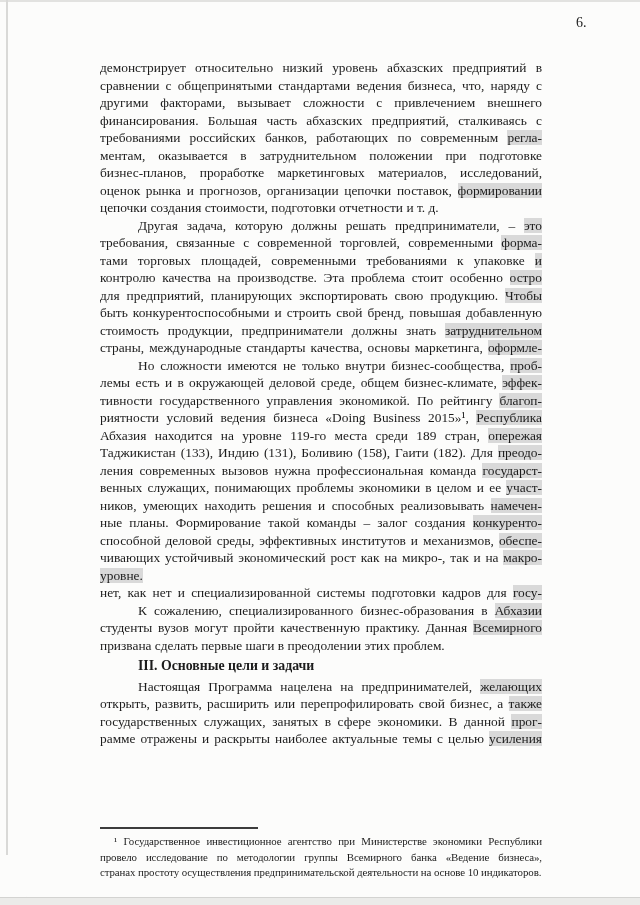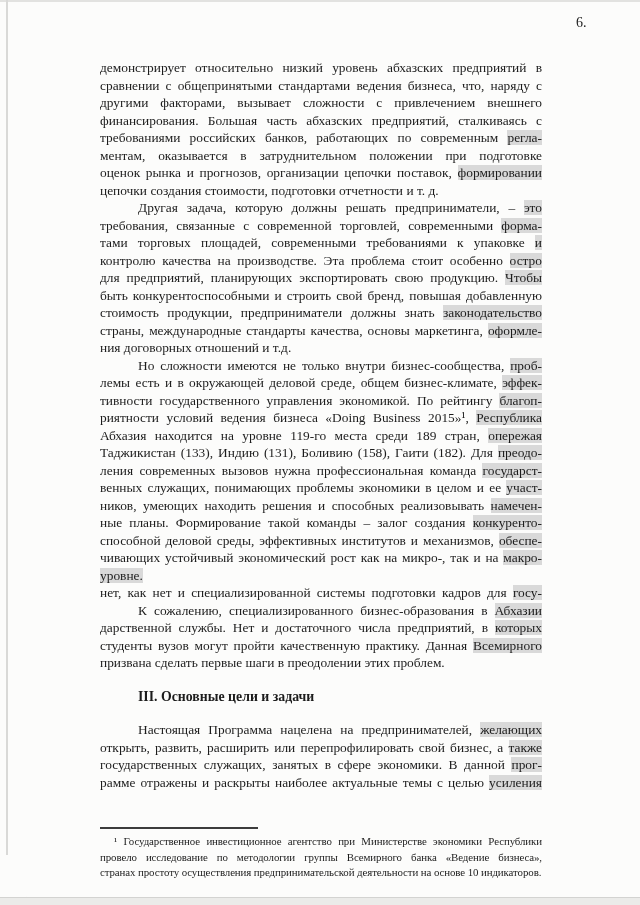--- a/index.html
+++ b/index.html
@@ -17,21 +17,21 @@
   .corner-curve{position:absolute;left:-16px;bottom:3px;width:46px;height:20px;border:1px solid transparent;border-bottom-color:#d4d4d2;border-radius:50%;}
   .page-number{position:absolute;top:15px;left:576px;font-size:14px;line-height:16px;}
   .body{position:absolute;left:100px;top:59px;width:442px;}
   .line{
     height:17.5px;line-height:17.5px;font-size:13.4px;
     text-align:justify;text-align-last:justify;
     overflow:hidden;white-space:normal;
   }
   .line.natural{text-align:right;text-align-last:left;}
   .line.indent{text-indent:38px;}
-  .heading{height:17.5px;line-height:17.5px;margin:16px 0;font-weight:bold;font-size:13.8px;text-indent:38px;}
+  .heading{height:17.5px;line-height:17.5px;margin:3px 0;font-weight:bold;font-size:13.8px;text-indent:38px;}
   .hl{background:var(--hl,#d9d9d9);}
   .footnote-sep{position:absolute;left:100px;top:827px;width:158px;height:0;border-top:2px solid #3c3c3c;}
   .footnote{position:absolute;left:100px;top:834px;width:442px;}
   .fn-line{
     height:15.6px;line-height:15.6px;font-size:10.9px;letter-spacing:-0.1px;
     text-align:justify;text-align-last:justify;overflow:hidden;
   }
   .fn-line.natural{text-align:right;text-align-last:left;}
   .fn-line.indent{text-indent:14px;}
 </style>
@@ -44,53 +44,52 @@
   <div class="page-number">6.</div>
 
   <div class="body">
       <div class="para">
         <div class="line">демонстрирует относительно низкий уровень абхазских предприятий в</div>
         <div class="line">сравнении с общепринятыми стандартами ведения бизнеса, что, наряду с</div>
         <div class="line">другими факторами, вызывает сложности с привлечением внешнего</div>
         <div class="line">финансирования. Большая часть абхазских предприятий, сталкиваясь с</div>
         <div class="line">требованиями российских банков, работающих по современным <span class="hl">регла-</span></div>
         <div class="line">ментам, оказывается в затруднительном положении при подготовке</div>
+        <div class="line">бизнес-планов, проработке маркетинговых материалов, исследований,</div>
         <div class="line">оценок рынка и прогнозов, организации цепочки поставок, <span class="hl">формировании</span></div>
         <div class="line natural">цепочки создания стоимости, подготовки отчетности и т. д.</div>
       </div>
       <div class="para">
         <div class="line indent">Другая задача, которую должны решать предприниматели, – <span class="hl">это</span></div>
         <div class="line">требования, связанные с современной торговлей, современными <span class="hl">форма-</span></div>
         <div class="line">тами торговых площадей, современными требованиями к упаковке <span class="hl">и</span></div>
         <div class="line">контролю качества на производстве. Эта проблема стоит особенно <span class="hl">остро</span></div>
         <div class="line">для предприятий, планирующих экспортировать свою продукцию. <span class="hl">Чтобы</span></div>
         <div class="line">быть конкурентоспособными и строить свой бренд, повышая добавленную</div>
-        <div class="line">стоимость продукции, предприниматели должны знать <span class="hl">законодательство</span></div>
+        <div class="line">стоимость продукции, предприниматели должны знать <span class="hl">затруднительном</span></div>
         <div class="line">страны, международные стандарты качества, основы маркетинга, <span class="hl">оформле-</span></div>
-        <div class="line natural">ния договорных отношений и т.д.</div>
       </div>
       <div class="para">
         <div class="line indent">Но сложности имеются не только внутри бизнес-сообщества, <span class="hl">проб-</span></div>
         <div class="line">лемы есть и в окружающей деловой среде, общем бизнес-климате, <span class="hl">эффек-</span></div>
         <div class="line">тивности государственного управления экономикой. По рейтингу <span class="hl">благоп-</span></div>
         <div class="line">риятности условий ведения бизнеса «Doing Business 2015»¹, <span class="hl">Республика</span></div>
         <div class="line">Абхазия находится на уровне 119-го места среди 189 стран, <span class="hl">опережая</span></div>
         <div class="line">Таджикистан (133), Индию (131), Боливию (158), Гаити (182). Для <span class="hl">преодо-</span></div>
         <div class="line">ления современных вызовов нужна профессиональная команда <span class="hl">государст-</span></div>
         <div class="line">венных служащих, понимающих проблемы экономики в целом и ее <span class="hl">участ-</span></div>
         <div class="line">ников, умеющих находить решения и способных реализовывать <span class="hl">намечен-</span></div>
         <div class="line">ные планы. Формирование такой команды – залог создания <span class="hl">конкуренто-</span></div>
         <div class="line">способной деловой среды, эффективных институтов и механизмов, <span class="hl">обеспе-</span></div>
         <div class="line">чивающих устойчивый экономический рост как на микро-, так и на <span class="hl">макро-</span></div>
         <div class="line natural"><span class="hl">уровне.</span></div>
       </div>
       <div class="para">
         <div class="line">нет, как нет и специализированной системы подготовки кадров для <span class="hl">госу-</span></div>
         <div class="line indent">К сожалению, специализированного бизнес-образования в <span class="hl">Абхазии</span></div>
-        <div class="line">дарственной службы. Нет и достаточного числа предприятий, в <span class="hl">которых</span></div>
         <div class="line">студенты вузов могут пройти качественную практику. Данная <span class="hl">Всемирного</span></div>
         <div class="line natural">призвана сделать первые шаги в преодолении этих проблем.</div>
       </div>
       <div class="heading">III. Основные цели и задачи</div>
       <div class="para">
         <div class="line indent">Настоящая Программа нацелена на предпринимателей, <span class="hl">желающих</span></div>
         <div class="line">открыть, развить, расширить или перепрофилировать свой бизнес, а <span class="hl">также</span></div>
         <div class="line">государственных служащих, занятых в сфере экономики. В данной <span class="hl">прог-</span></div>
         <div class="line">рамме отражены и раскрыты наиболее актуальные темы с целью <span class="hl">усиления</span></div>
       </div>

